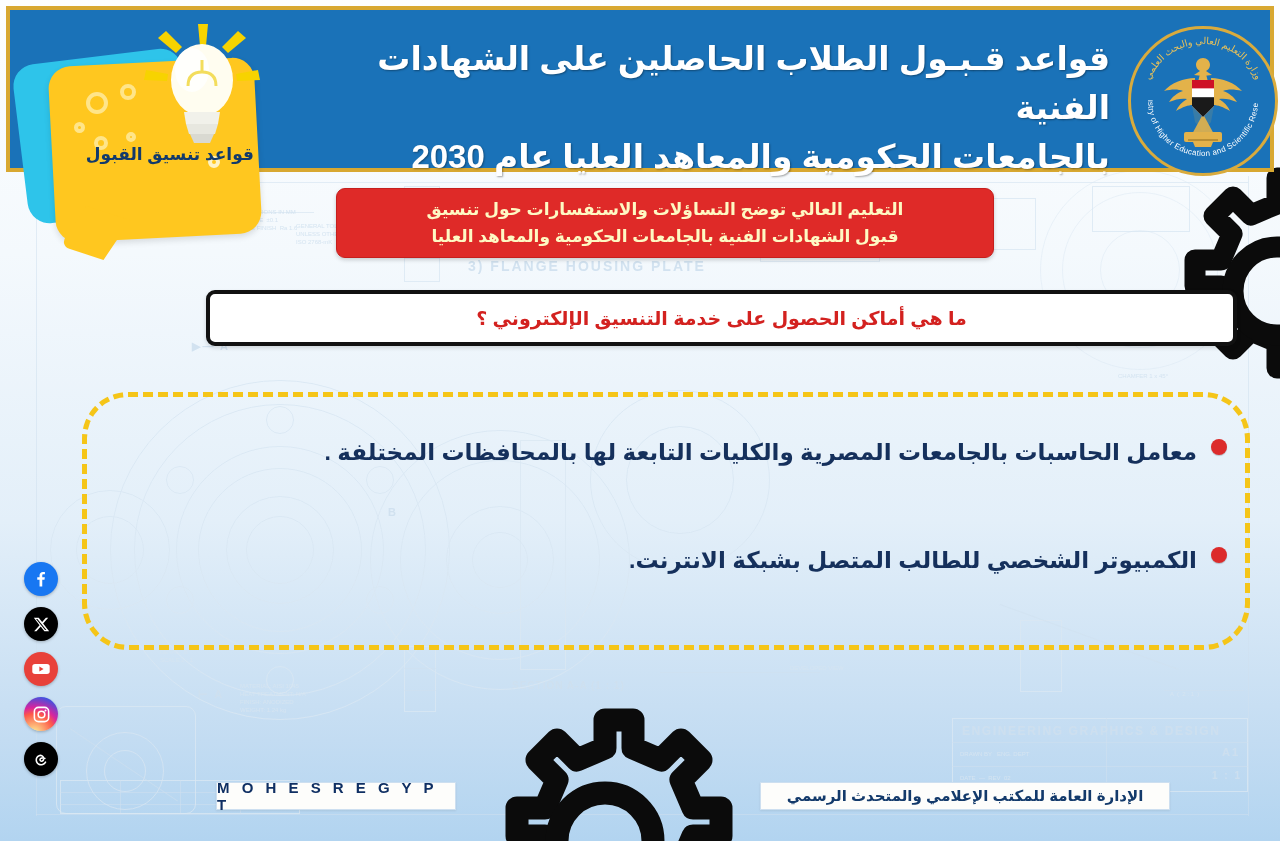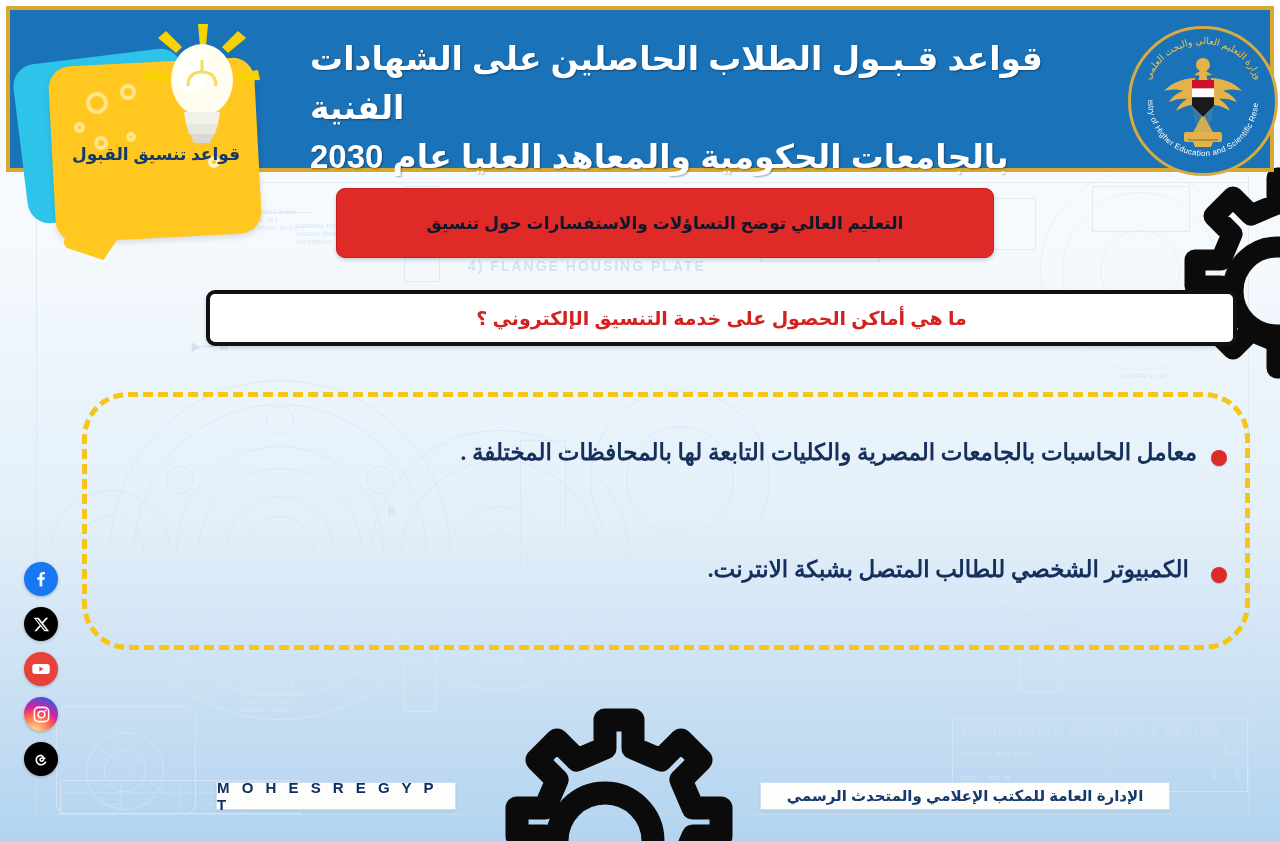--- a/index.html
+++ b/index.html
@@ -38,21 +38,21 @@
   #flange-group { position:absolute; left:70px; top:370px; width:620px; height:360px; opacity:.85; }
   #flange-group .c { position:absolute; border:1.4px solid #d9e7f3; border-radius:50%; }
 
   
   #header-frame {
     position:absolute; left:6px; top:6px; width:1268px; height:166px;
     border:4px solid #d8a831; background:#1a72b8;
   }
   #header-title {
     position:absolute; left:300px; top:24px; width:800px;
-    text-align:left; color:#ffffff; font-weight:bold;
+    text-align:right; color:#ffffff; font-weight:bold;
     font-size:33px; line-height:49px; text-shadow:1px 1px 2px rgba(0,0,0,.35);
   }
   
   #logo {
     position:absolute; left:1118px; top:16px; width:150px; height:150px;
   }
   #logo .ring {
     position:absolute; inset:0; border-radius:50%;
     border:3px solid #d9ab3d; background:#1a72b8;
   }
@@ -77,34 +77,34 @@
   #badge .tail {
     position:absolute; left:58px; top:196px; width:46px; height:46px;
     background:#ffc71f; transform:rotate(18deg) skewX(-16deg);
     border-bottom-left-radius:10px;
   }
   #badge .bubble-dot {
     position:absolute; border:4px solid #ffe58a; border-radius:50%;
   }
   #badge-text {
     position:absolute; left:44px; top:128px; width:196px;
-    text-align:center; color:#123a6b; font-weight:bold;
+    color:#123a6b; font-weight:bold;
     font-size:17px; line-height:26px;
   }
   #bulb { position:absolute; left:130px; top:10px; width:116px; height:132px; }
 
   
   #red-banner {
     position:absolute; left:336px; top:188px; width:658px; height:70px;
     background:#df2a28; border-radius:9px; border:1px solid #c61f1d;
     box-shadow:0 2px 4px rgba(0,0,0,.18);
     display:flex; align-items:center; justify-content:center;
   }
   #red-banner-text {
-    color:#0f172a; font-weight:bold; font-size:17px; line-height:27px;
+    color:#fef9c3; font-weight:bold; font-size:17px; line-height:27px;
     text-align:center; width:630px; letter-spacing:.4px;
   }
 
   
   #question-box {
     position:absolute; left:206px; top:290px; width:1031px; height:56px;
     background:#ffffff; border:4px solid #111111; border-radius:9px;
     display:flex; align-items:center; justify-content:center;
     box-shadow:0 2px 4px rgba(0,0,0,.14);
   }
@@ -112,26 +112,25 @@
     color:#d3211f; font-weight:bold; font-size:19px; letter-spacing:.5px;
   }
 
   
   #answer-card {
     position:absolute; left:82px; top:392px; width:1168px; height:258px;
     border:5px dashed #f5c518; border-radius:46px;
   }
   .answer-row {
     position:absolute; right:18px; width:1110px;
-    display:flex; align-items:flex-end; justify-content:flex-start;
+    display:flex; align-items:flex-start; justify-content:flex-start;
     direction:rtl;
-    font-family:Liberation Serif, serif;
   }
   #answer-row-1 { top:42px; }
-  #answer-row-2 { top:159px;gap:8px; }
+  #answer-row-2 { top:150px; }
   .bullet {
     width:16px; height:16px; border-radius:50%; background:#dc2b2b;
     flex:0 0 16px; margin-left:14px; box-shadow:0 1px 1px rgba(0,0,0,.2);
   }
   .answer-text {
     color:#15305c; font-weight:bold; font-size:23px; letter-spacing:.4px;
     white-space:nowrap;
   }
 
   
@@ -171,21 +170,21 @@
 
 <div id="poster">
 
   <div class="bp" style="left:0;top:0;width:1280px;height:841px;">
 
     <div class="bp-line" style="left:36px;top:176px;width:1px;height:640px;"></div>
     <div class="bp-line" style="left:1248px;top:176px;width:1px;height:640px;"></div>
     <div class="bp-line" style="left:36px;top:814px;width:1212px;height:1px;"></div>
     <div class="bp-line" style="left:36px;top:182px;width:1212px;height:1px;"></div>
 
-    <div class="bp-text" style="left:468px; top:258px; font-size:14px;">4) FLANGE HOUSING PLATE</div>
+    <div class="bp-text" style="left:468px; top:258px; font-size:14px;">3) FLANGE HOUSING PLATE</div>
 
     <div class="bp-text" style="left:512px; top:680px; font-size:10px; letter-spacing:1px;">SECTION A-A (1 : 1)</div>
 
     <div class="bp-rect" style="left:952px;top:718px;width:296px;height:74px;"></div>
     <div class="bp-line" style="left:952px;top:742px;width:296px;height:1px;"></div>
     <div class="bp-line" style="left:952px;top:766px;width:296px;height:1px;"></div>
     <div class="bp-line" style="left:1106px;top:718px;width:1px;height:74px;"></div>
     <div class="bp-text" style="left:962px; top:724px; font-size:12px; letter-spacing:1.6px;">ENGINEERING GRAPHICS &amp; DESIGN</div>
     <div class="bp-text" style="left:1222px; top:746px; font-size:11px;">A1</div>
     <div class="bp-text" style="left:1212px; top:770px; font-size:10px;">1 : 1</div>
@@ -375,20 +374,21 @@
     </svg>
 
     <div id="badge-text">
       <div>قواعد تنسيق القبول</div>
     </div>
   </div>
 
   <div id="red-banner">
     <div id="red-banner-text">
       <div>التعليم العالي توضح التساؤلات والاستفسارات حول تنسيق</div>
+      <div>قبول الشهادات الفنية بالجامعات الحكومية والمعاهد العليا</div>
     </div>
   </div>
 
   <div id="question-box">
     <div id="question-text">ما هي أماكن الحصول على خدمة التنسيق الإلكتروني ؟</div>
   </div>
 
   <div id="answer-card">
     <div class="answer-row" id="answer-row-1">
       <span class="bullet"></span>

